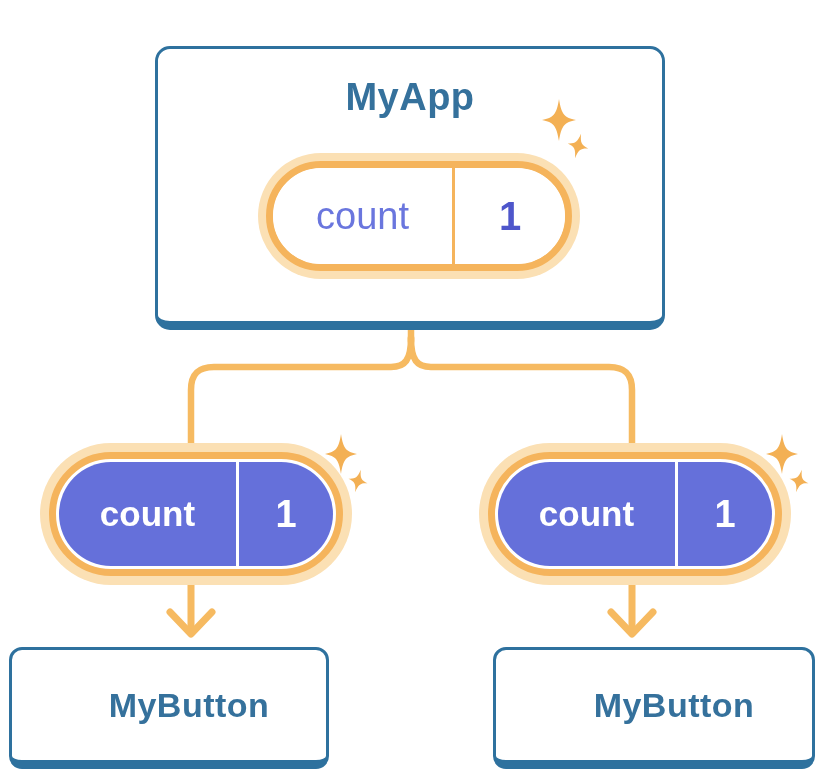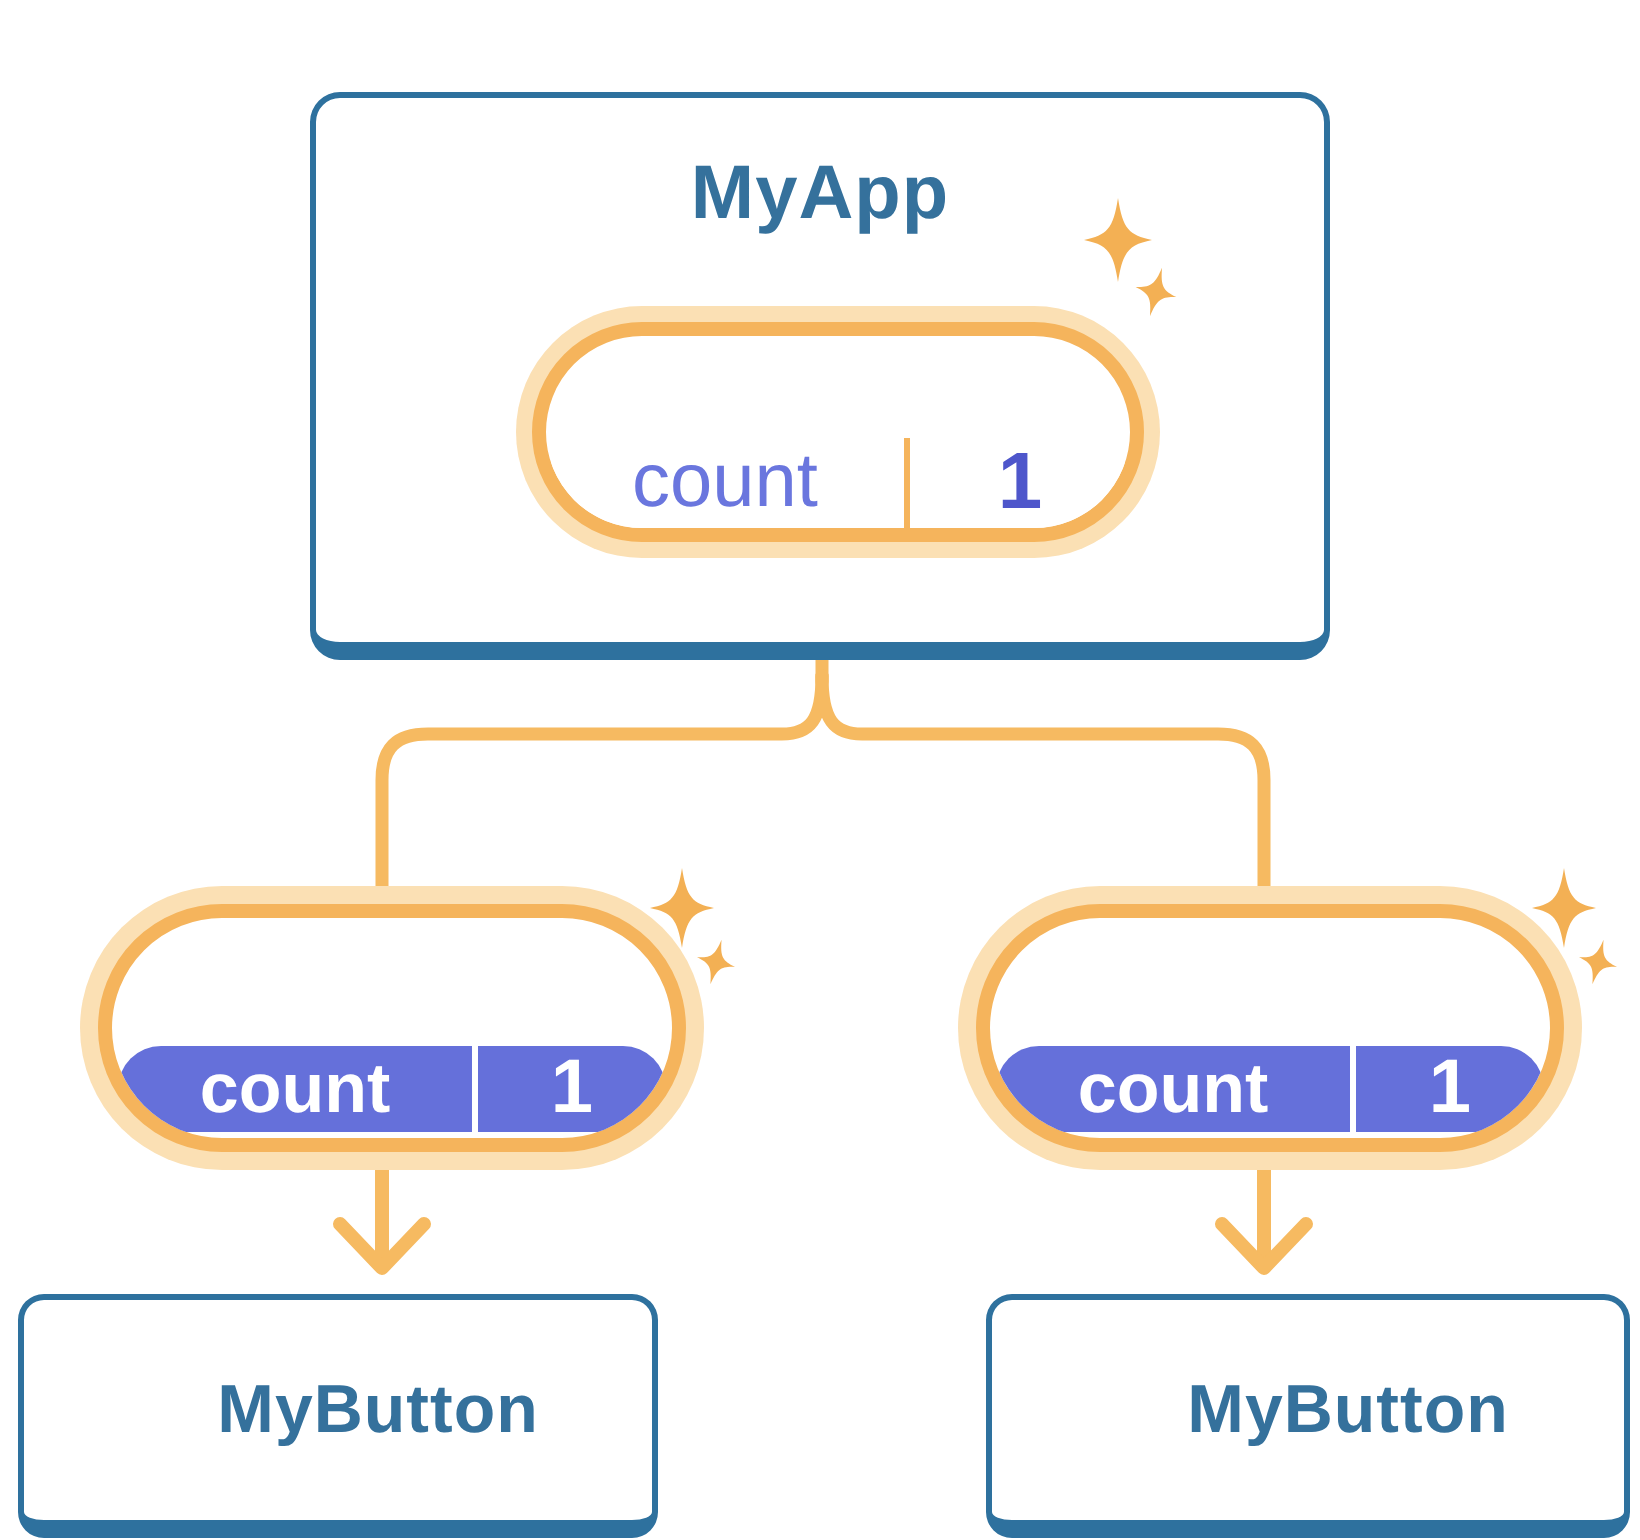--- a/index.html
+++ b/index.html
@@ -67,21 +67,20 @@
   .pill-halo.top{left:100px;top:104px;width:322px;height:126px;}  
   .pill-halo.left{left:40px;top:443px;width:312px;height:142px;}
   .pill-halo.right{left:479px;top:443px;width:312px;height:142px;}
   .pill-ring{
     position:absolute;inset:8px;
     border-radius:999px;
     border:7px solid var(--orange);
     background:#ffffff;
     display:flex;
     overflow:hidden;
-    align-items:flex-end;
   }
   .pill-halo.left .pill-ring,
   .pill-halo.right .pill-ring{inset:9px;}
   .pill-core{
     flex:1;display:flex;overflow:hidden;
   }
   .pill-core.light{margin:0;border-radius:999px;background:#ffffff;}
   .pill-core.purple{margin:3px;border-radius:999px;background:var(--purple-fill);}
   .pill-label{
     flex:1;display:flex;align-items:center;justify-content:center;

